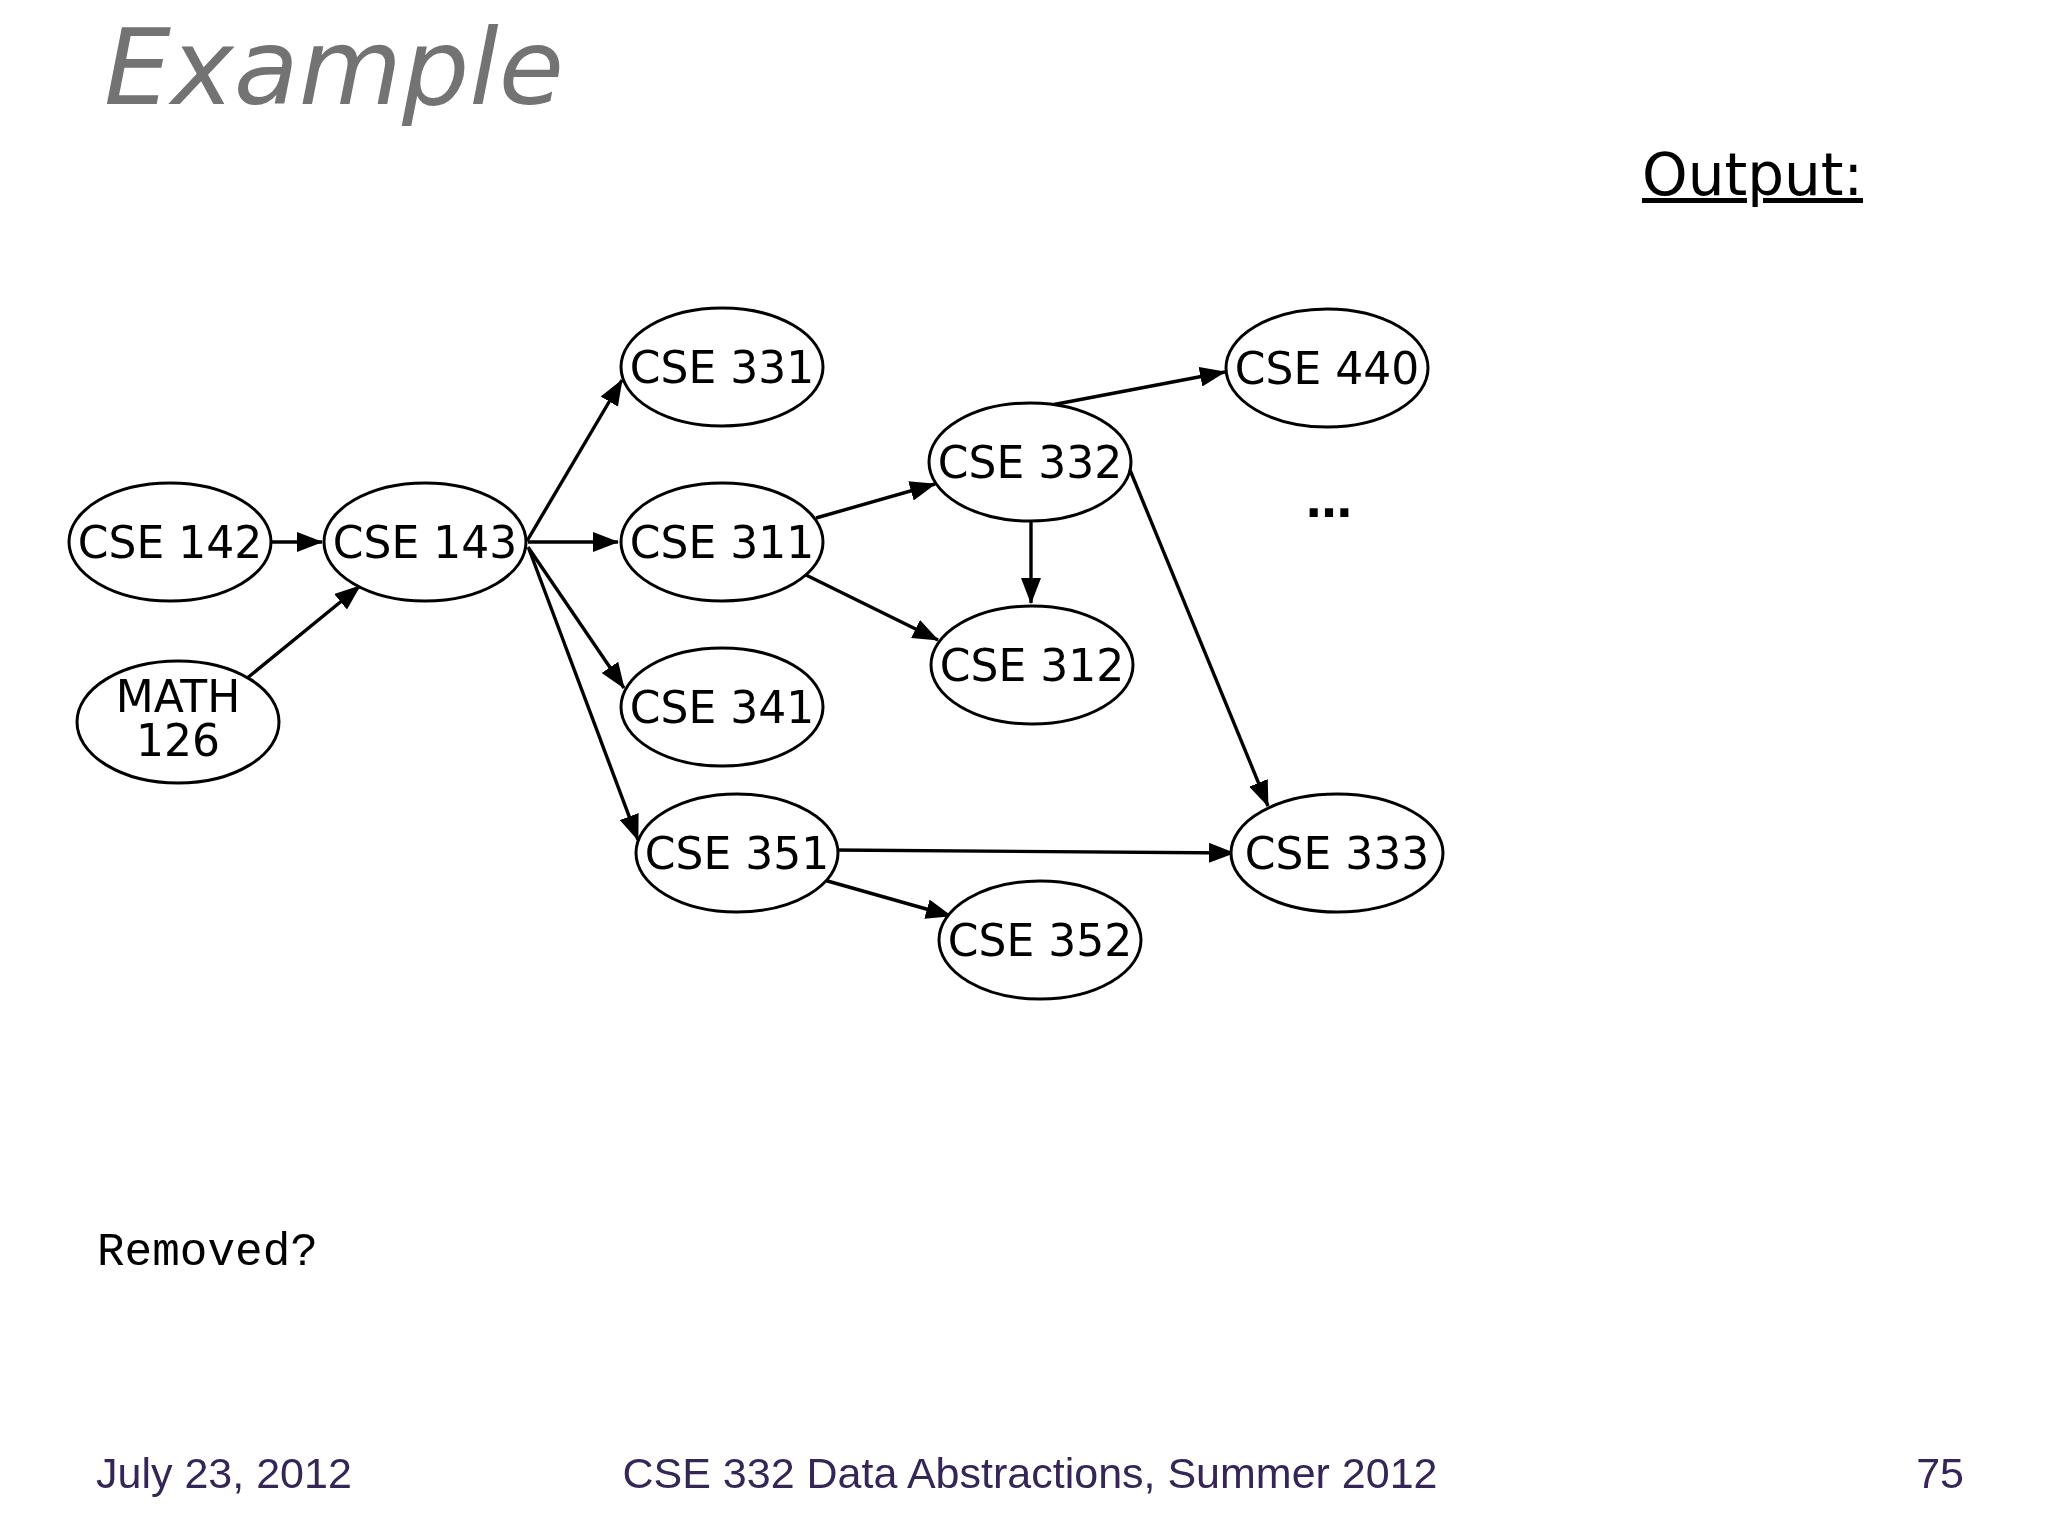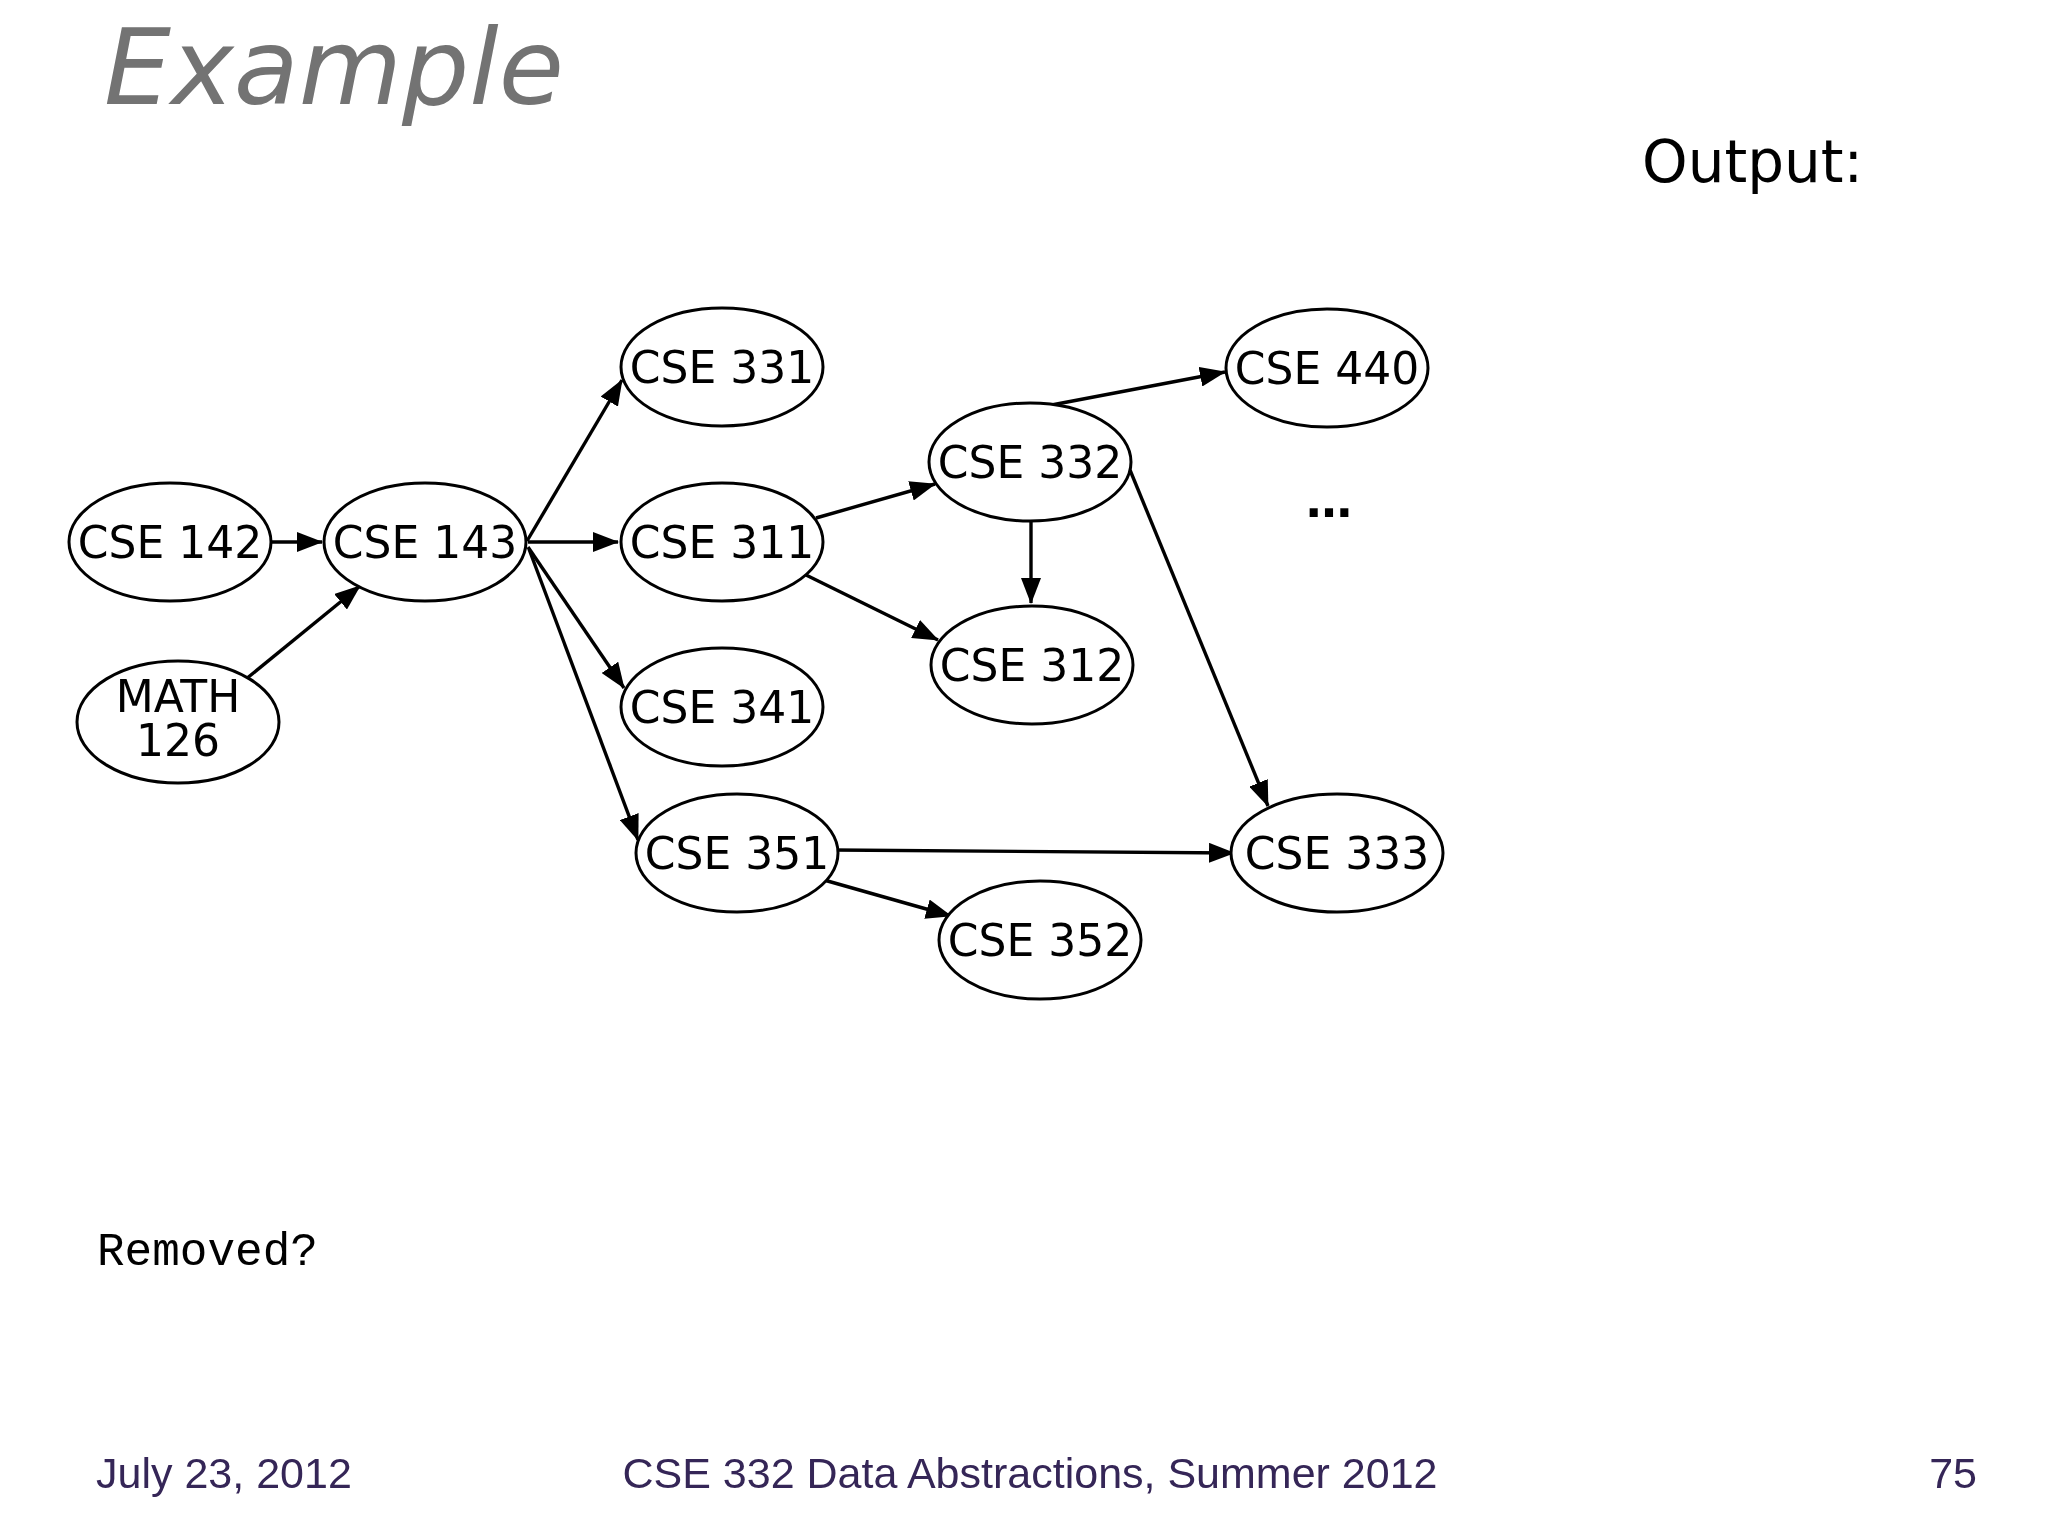--- a/index.html
+++ b/index.html
@@ -7,22 +7,22 @@
     width:2048px;height:1536px;position:relative;background:#ffffff;
     font-family:"DejaVu Sans",sans-serif;overflow:hidden;
   }
   .slide-title{
     position:absolute;left:104px;top:10px;
     font-family:"DejaVu Sans",sans-serif;
     font-style:italic;font-size:106px;line-height:1.1;
     color:#737373;white-space:nowrap;
   }
   .output-label{
-    position:absolute;left:1642px;top:133px;
-    font-size:58px;line-height:1;color:#000000;white-space:nowrap;
+    position:absolute;left:1642px;top:146px;
+    font-size:58px;line-height:1;color:#000000;white-space:nowrap;text-decoration:underline;
   }
   .graph-svg{position:absolute;left:0;top:0;}
   .graph-svg ellipse{fill:#ffffff;stroke:#000000;stroke-width:3;}
   .graph-svg line{stroke:#000000;stroke-width:3.4;}
   .graph-svg text{
     font-family:"DejaVu Sans",sans-serif;font-size:44px;fill:#000000;
     text-anchor:middle;
   }
   .ellipsis{
     position:absolute;left:1306px;top:478px;
@@ -30,21 +30,21 @@
   }
   .status-rows{
     position:absolute;left:97px;top:1041px;
     font-family:"Liberation Mono","DejaVu Sans Mono",monospace;
     font-size:46px;line-height:85px;color:#000000;
     white-space:pre;
   }
   .footer{color:#352657;font-family:"Liberation Sans",sans-serif;font-size:43px;line-height:1;}
   .footer-date{position:absolute;left:96px;top:1452px;}
   .footer-center{position:absolute;left:12px;right:0;top:1452px;text-align:center;}
-  .footer-page{position:absolute;right:71px;top:1452px;}
+  .footer-page{position:absolute;right:84px;top:1452px;}
 </style>
 </head>
 <body>
 
 <div class="slide-title">Example</div>
 
 <div class="output-label">Output:</div>
 
 <svg class="graph-svg" id="graph-svg" width="2048" height="1536" viewBox="0 0 2048 1536">
   <defs>

